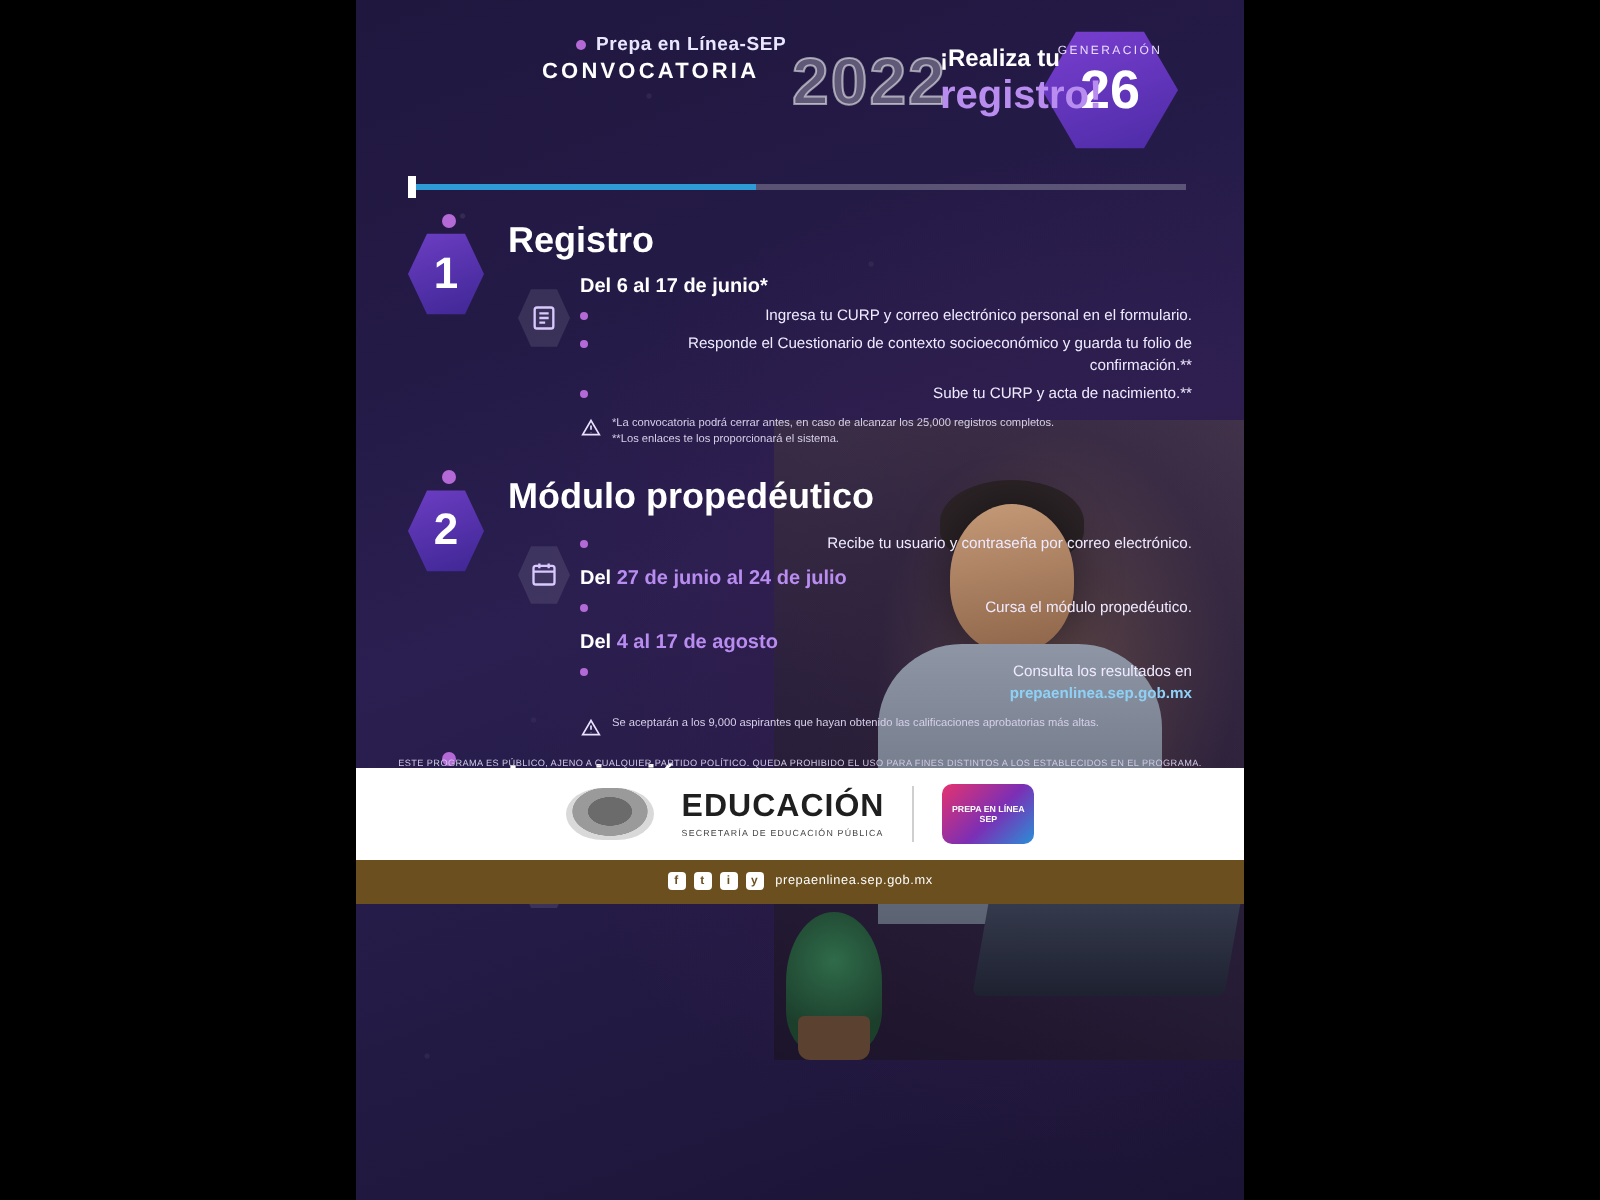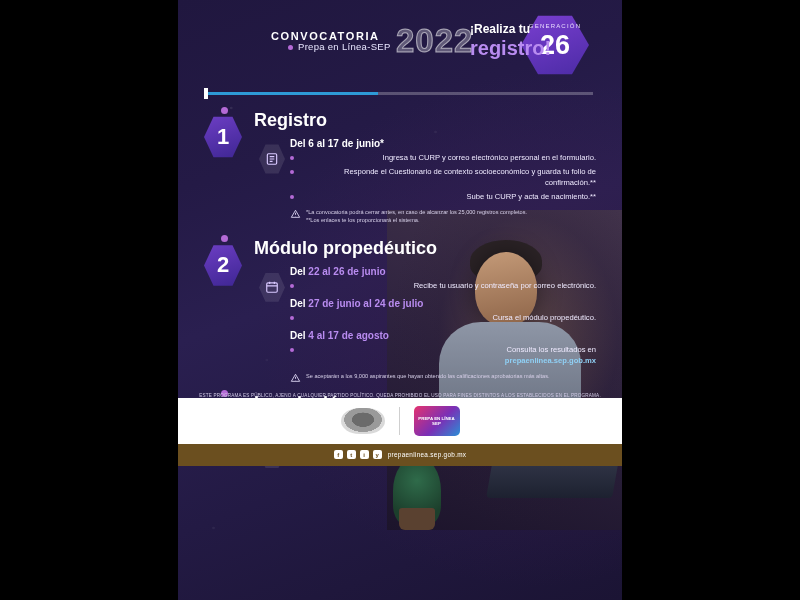--- a/index.html
+++ b/index.html
@@ -84,23 +84,22 @@
     position: absolute; left: 110px; top: 210px;
     width: 110px; height: 70px;
     background: radial-gradient(ellipse, rgba(130,170,230,0.35), rgba(130,170,230,0) 70%);
   }
   .poster-inner { position: relative; z-index: 3; }
 
   
   .hdr { position: relative; height: 96px; }
   .brand {
     position: absolute; left: 110px; top: 17px;
-    font-size: 9.5px; font-weight: normal; letter-spacing: .3px;
+    font-size: 9.5px; font-weight: bold; letter-spacing: .3px;
     color: #e9e6ff;
-    margin-top: 24px;
   }
   .brand .dot {
     display: inline-block; width: 5px; height: 5px; border-radius: 50%;
     background: #b46ad6; margin-right: 5px; vertical-align: middle;
   }
   .convoca {
     position: absolute; left: 93px; top: 30px;
     font-size: 11px; font-weight: bold; letter-spacing: 1.6px;
     color: #ffffff;
   }
@@ -325,23 +324,20 @@
           <div class="icon-badge">
             <svg viewBox="0 0 24 24" fill="none" stroke="#d9c9ff" stroke-width="2">
               <rect x="3" y="5" width="18" height="16" rx="2"></rect>
                 <path d="M3 10h18M8 3v4M16 3v4"></path>
             </svg>
           </div>
           <div class="stepbody">
             <div class="steptitle">Módulo propedéutico</div>
 
             <div class="block">
-              <div class="daterange">
-                <span>Del </span><span class="accent">22 al 26 de junio</span>
-              </div>
               <ul class="bullets">
                 <li>Recibe tu usuario y contraseña por correo electrónico.</li>
               </ul>
             </div>
 
             <div class="block">
               <div class="daterange">
                 <span>Del </span><span class="accent">27 de junio al 24 de julio</span>
               </div>
               <ul class="bullets">
@@ -396,20 +392,24 @@
             </div>
           </div>
         </div>
 
       </div>
 
       <div class="legal">ESTE PROGRAMA ES PÚBLICO, AJENO A CUALQUIER PARTIDO POLÍTICO. QUEDA PROHIBIDO EL USO PARA FINES DISTINTOS A LOS ESTABLECIDOS EN EL PROGRAMA.</div>
 
       <div class="footbar">
         <div class="eagle"></div>
+        <div class="edu">
+          <div class="t">EDUCACIÓN</div>
+          <div class="s">SECRETARÍA DE EDUCACIÓN PÚBLICA</div>
+        </div>
         <div class="sep"></div>
         <div class="plsep">PREPA EN LÍNEA SEP</div>
       </div>
 
       <div class="botbar">
         <div class="soc">
           <span>f</span>
           <span>t</span>
           <span>i</span>
           <span>y</span>

